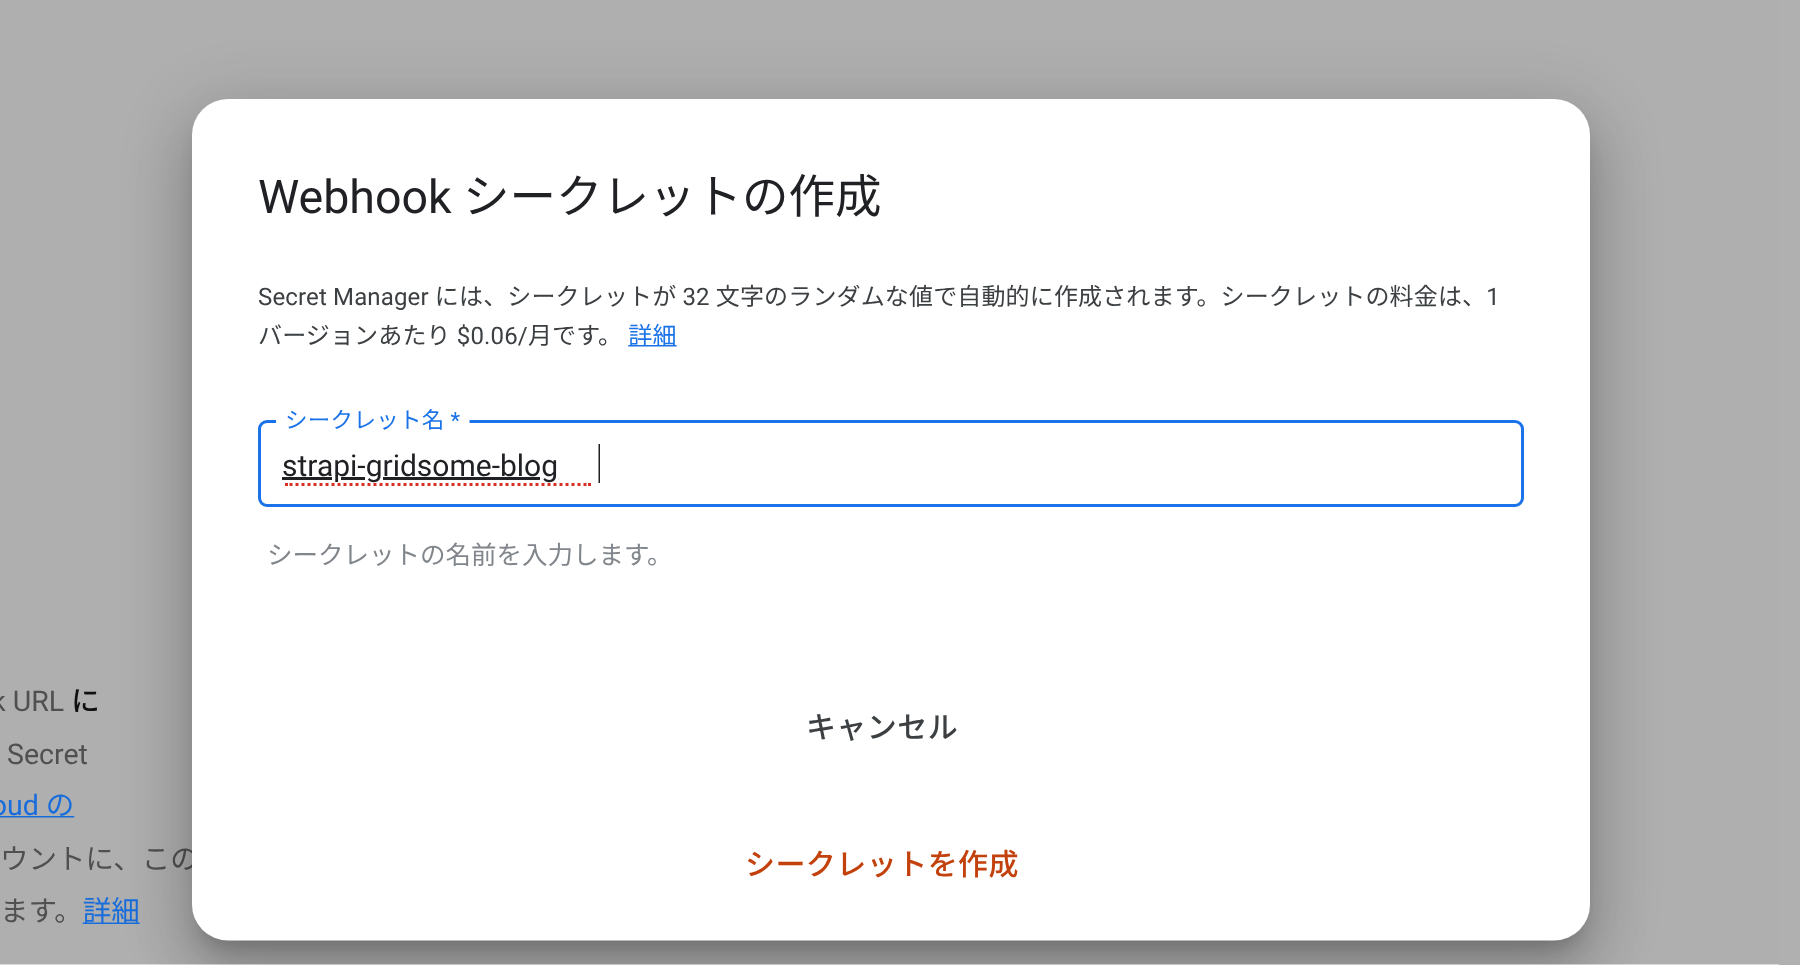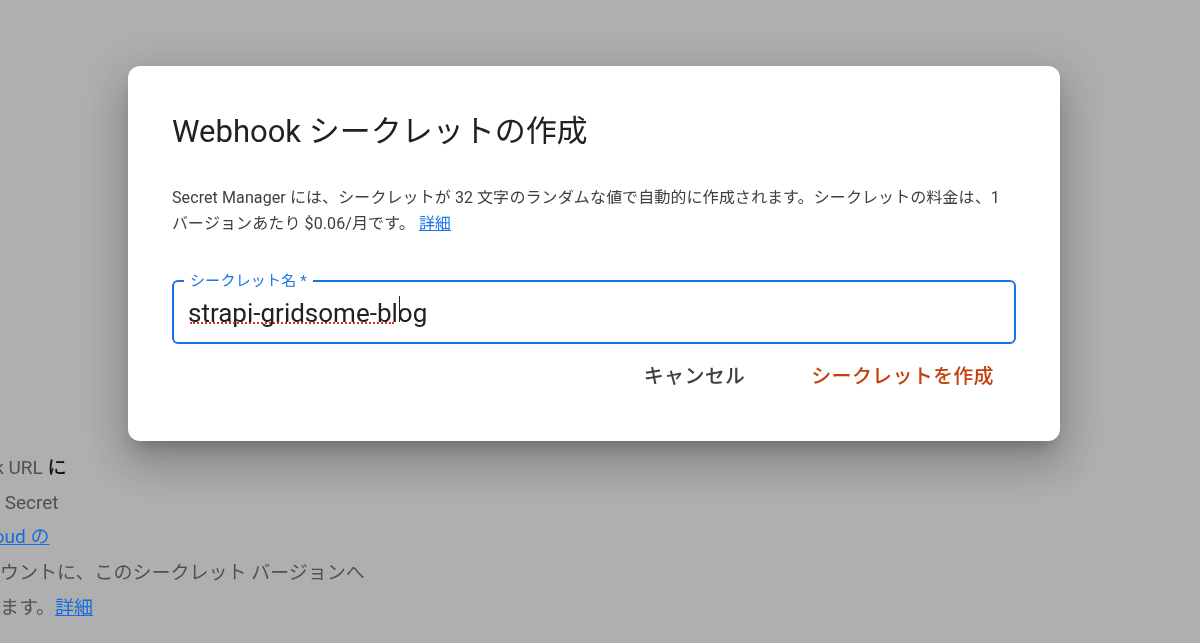--- a/index.html
+++ b/index.html
@@ -36,23 +36,23 @@
       position: absolute;
       inset: 0;
       background: rgba(0,0,0,0.05);
     }
     .dialog {
       position: absolute;
       top: 66px;
       left: 128px;
       width: 932px;
       background: #fff;
-      border-radius: 12px;
+      border-radius: 24px;
       box-shadow: 0 11px 15px -7px rgba(0,0,0,.2), 0 24px 38px 3px rgba(0,0,0,.14), 0 9px 46px 8px rgba(0,0,0,.12);
-      padding: 40px 44px 44px 44px;
+      padding: 40px 44px 30px 44px;
     }
     .dialog-title {
       font-size: 31px;
       font-weight: 400;
       color: #202124;
       margin-bottom: 34px;
       letter-spacing: 0;
     }
     .dialog-desc {
       font-size: 16px;
@@ -68,25 +68,26 @@
     
     .textfield-wrap {
       position: relative;
       margin-bottom: 8px;
     }
     .textfield {
       width: 100%;
       border: 2.5px solid #1a73e8;
       border-radius: 6px;
       padding: 16px 14px 14px 14px;
-      font-size: 26px;
+      font-size: 20px;
       color: #202124;
       outline: none;
       font-family: inherit;
       background: transparent;
+      text-decoration: underline;
     }
     .textfield-label {
       position: absolute;
       top: -11px;
       left: 12px;
       background: #fff;
       padding: 0 6px;
       font-size: 15px;
       color: #1a73e8;
       letter-spacing: 0.2px;
@@ -106,20 +107,21 @@
       width: 204px;
       border-bottom: 2px dotted #d93025;
       pointer-events: none;
     }
     
     .actions {
       display: flex;
       justify-content: flex-end;
       gap: 46px;
       padding-right: 12px;
+      flex-direction: column;
     }
     .btn {
       font-size: 20px;
       font-weight: 500;
       background: none;
       border: none;
       cursor: pointer;
       padding: 8px 10px;
       letter-spacing: 0.3px;
       font-family: inherit;
@@ -161,18 +163,19 @@
   <p class="dialog-desc">
     <span>Secret Manager には、シークレットが 32 文字のランダムな値で自動的に作成されます。シークレットの料金は、1 バージョンあたり $0.06/月です。</span>&nbsp;<a href="#">詳細</a>
   </p>
 
   <div class="textfield-wrap">
     <label class="textfield-label">シークレット名 *</label>
     <input type="text" class="textfield" value="strapi-gridsome-blog" style="">
     <div class="spellcheck-deco"></div>
     <div class="caret"></div>
   </div>
+  <div class="field-hint">シークレットの名前を入力します。</div>
 
   <div class="actions">
     <button class="btn btn-cancel">キャンセル</button>
     <button class="btn btn-primary">シークレットを作成</button>
   </div>
 </div>
 
 </body></html>

